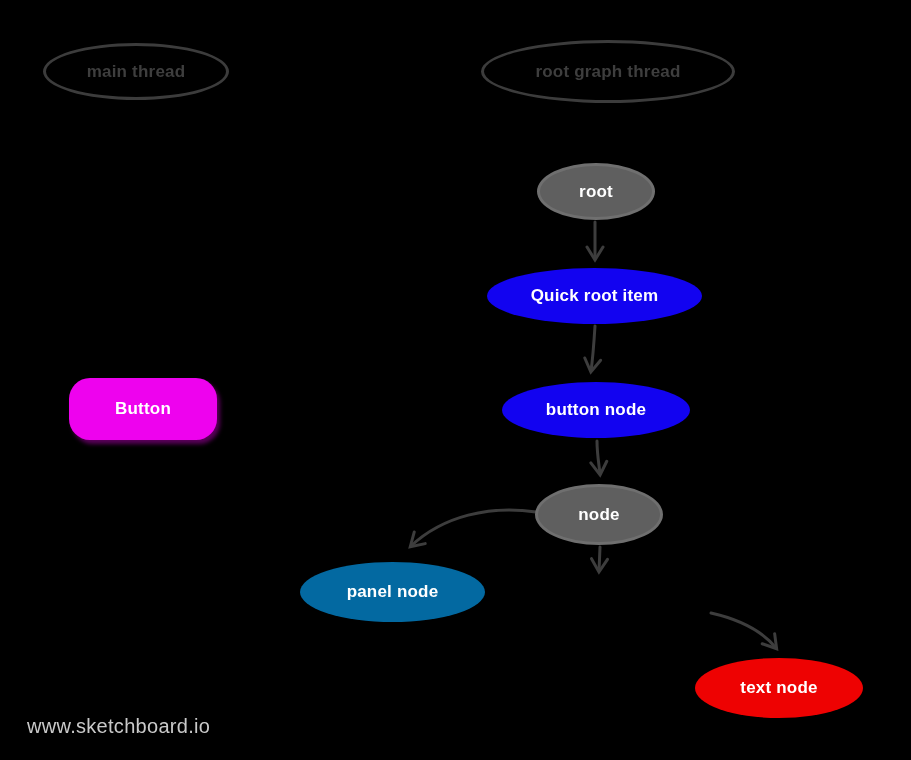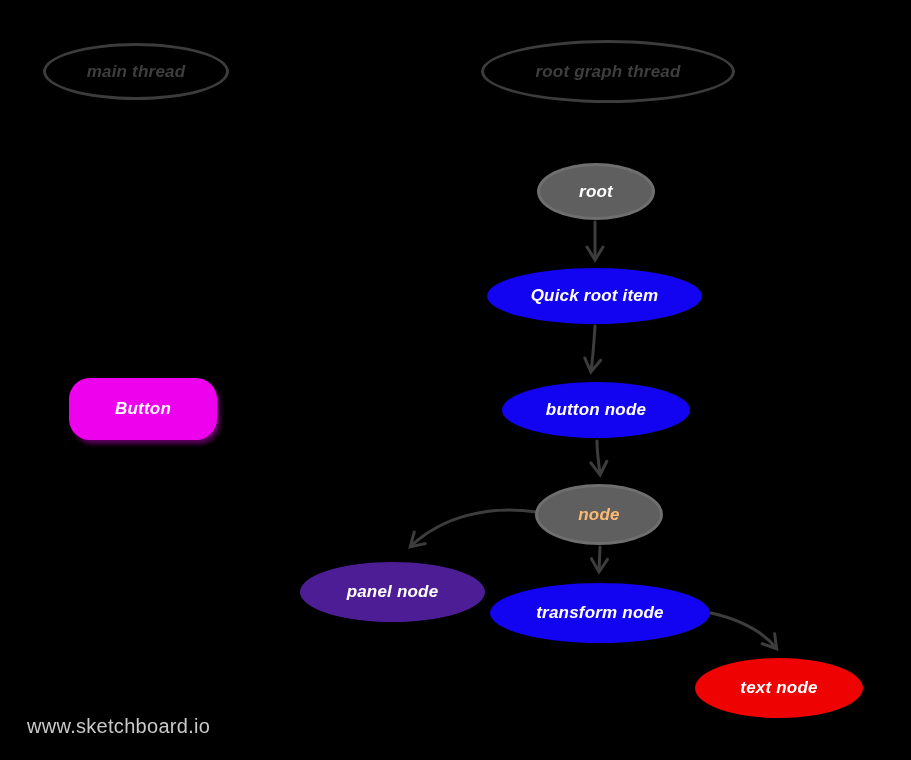--- a/index.html
+++ b/index.html
@@ -18,21 +18,20 @@
     position:absolute;
     display:flex;align-items:center;justify-content:center;
     box-sizing:border-box;
     text-align:center;
   }
   .node .lbl{
     font-weight:bold;
     font-size:17px;
     letter-spacing:.2px;
     white-space:nowrap;
-    font-style:italic;
   }
   .ellipse{border-radius:50%;}
   .outline{background:transparent;border:3px solid #3c3c3c;}
   .filled-gray{border:3px solid #6f6f6f;}
   .rect{border-radius:2px;box-shadow:3px 4px 4px rgba(200,0,200,.45);}
 
   
   .n-main-thread{left:43px;top:43px;width:186px;height:57px;}
   .n-scene-graph-thread{left:481px;top:40px;width:254px;height:63px;}
   .n-root{left:537px;top:163px;width:118px;height:57px;}
@@ -87,30 +86,27 @@
 
   <div class="node rect n-button" style="background-color: rgb(238, 2, 238); border-radius: 21px;">
     <span class="lbl" style="color: rgb(255, 255, 255);">Button</span>
   </div>
 
   <div class="node ellipse n-button-node" style="background-color: rgb(18, 3, 240);">
     <span class="lbl" style="color: rgb(255, 255, 255);">button node</span>
   </div>
 
   <div class="node ellipse filled-gray n-node" style="background-color: rgb(95, 95, 95); border-color: rgb(111, 111, 111);">
-    <span class="lbl" style="color: #fdba74; text-align: right;">node</span>
+    <span class="lbl" style="color: #ffffff; text-align: right;">node</span>
   </div>
 
-  <div class="node ellipse n-panel-node" style="background-color: #4c1d95;">
+  <div class="node ellipse n-panel-node" style="background-color: #0369a1;">
     <span class="lbl" style="color: rgb(255, 255, 255);">panel node</span>
   </div>
 
-  <div class="node ellipse n-transform-node" style="background-color: rgb(18, 3, 240);">
-    <span class="lbl" style="color: rgb(255, 255, 255);">transform node</span>
-  </div>
 
   <div class="node ellipse n-text-node" style="background-color: rgb(238, 2, 2);">
     <span class="lbl" style="color: rgb(255, 255, 255); text-align: center;">text node</span>
   </div>
 
   <div class="watermark" style="color: rgb(201, 201, 201);">www.sketchboard.io</div>
 
 </div>
 
 </body></html>

